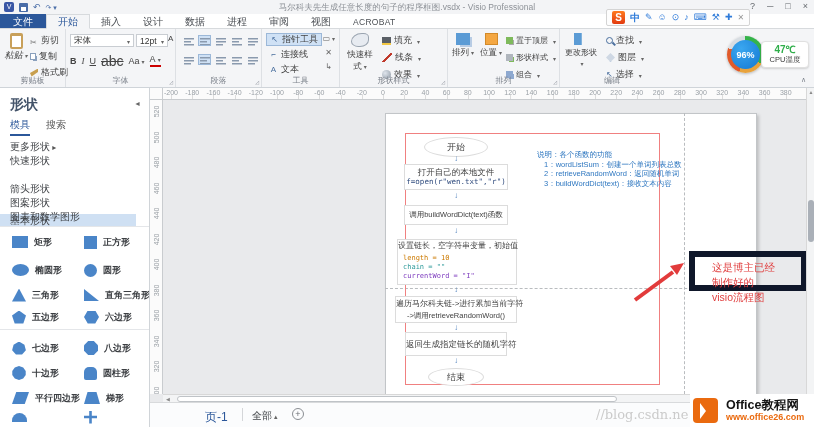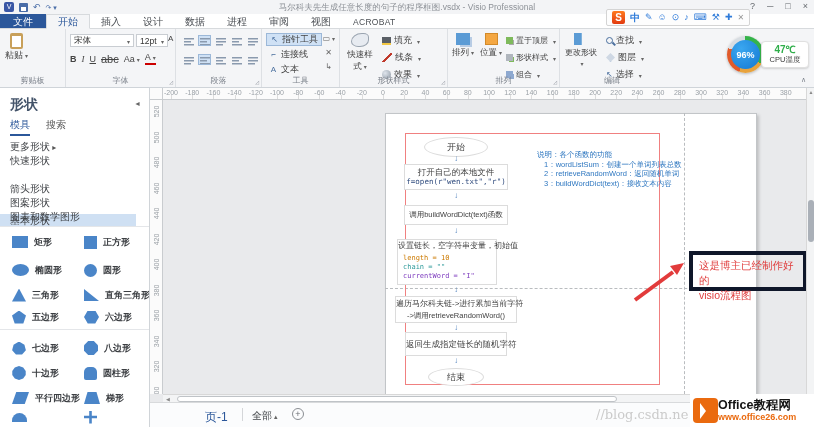--- a/index.html
+++ b/index.html
@@ -44,37 +44,37 @@
   .ribbon{position:absolute;left:0;top:29px;width:814px;height:59px;background:#f4f5f7;
     border-bottom:1px solid #cfd4d9;display:flex;font-size:9px;color:#444;}
   .grp{position:relative;height:100%;border-right:1px solid #dde0e4;flex:0 0 auto;}
   .grp-label{position:absolute;bottom:1px;left:0;width:100%;text-align:center;font-size:8px;color:#7d838c;}
   .dl::before{content:"◿";position:absolute;right:2px;bottom:2px;font-size:5px;color:#8a8f98;}
   .caret::after{content:"▾";font-size:6px;color:#666;margin-left:2px;}
   .smallrow{display:flex;align-items:center;gap:3px;height:13px;white-space:nowrap;}
 
   
   .g-clip{width:66px;}
-  .pastebtn{position:absolute;left:4px;top:4px;width:24px;height:40px;text-align:right;}
+  .pastebtn{position:absolute;left:4px;top:4px;width:24px;height:40px;text-align:center;font-style:italic;}
   .clipicon{width:13px;height:16px;margin:0 auto;background:#c8a05a;border-radius:2px;position:relative;}
   .clipicon::after{content:"";position:absolute;left:2px;top:3px;width:9px;height:11px;background:#fff;}
   .clipsmall{position:absolute;left:30px;top:5px;display:flex;flex-direction:column;gap:3px;}
   .mi{display:inline-block;width:8px;height:8px;}
   .mi.cut::after{content:"✂";font-size:8px;color:#777;}
   .mi.copy{border:1px solid #8aa0bd;background:#fff;box-shadow:2px 2px 0 -1px #8aa0bd;width:6px;height:7px;}
   .mi.brush{background:#c89f4e;clip-path:polygon(0 55%,100% 0,100% 45%,20% 100%);}
 
   
   .g-font{width:110px;}
   .combo{height:13px;border:1px solid #c9cdd2;background:#fff;display:flex;align-items:center;
     justify-content:space-between;padding:0 3px;font-size:8.5px;color:#333;}
   .fontrow1{position:absolute;left:4px;top:5px;display:flex;gap:2px;align-items:center;}
   .fontrow2{position:absolute;left:4px;top:24px;display:flex;gap:5px;align-items:center;font-size:9px;}
   .fx-b{font-weight:bold;} .fx-i{font-style:italic;font-family:"Liberation Serif",serif;}
-  .fx-u{text-decoration:underline;} .fx-s{text-decoration:line-through;font-size:11px;}
+  .fx-u{text-decoration:underline;} .fx-s{text-decoration:line-through;font-size:14px;}
   .fx-color{border-bottom:2px solid #c00;line-height:9px;}
   .aa{font-size:8px;color:#444;}
 
   
   .g-para{width:86px;}
   .pararow{position:absolute;left:6px;display:flex;gap:3px;}
   .pi{width:13px;height:11px;border:1px solid transparent;
     background:
       linear-gradient(#8a9aae,#8a9aae) 1px 2px / 10px 1.5px no-repeat,
       linear-gradient(#8a9aae,#8a9aae) 1px 5px / 7px 1.5px no-repeat,
@@ -193,34 +193,34 @@
   .guide-h{position:absolute;left:222px;top:188px;width:372px;border-top:1px dashed #b9bcbf;}
 
   .flownode{position:absolute;background:#fff;border:1px solid #dcdcdc;color:#3f3f3f;text-align:center;}
   .ellipse{border-radius:50%;display:flex;align-items:center;justify-content:center;font-size:9px;}
   .fa{position:absolute;width:8px;text-align:center;font-size:8px;color:#4a7ebb;line-height:8px;}
   .fa::after{content:"↓";}
   .fbx1{left:241px;top:64px;width:104px;height:26px;padding-top:2px;}
   .fbx1 .l1{font-size:8.5px;line-height:10px;}
   .fbx1 .l2{font-size:7.5px;font-family:"DejaVu Sans Mono",monospace;color:#2e4a7d;line-height:9px;white-space:nowrap;}
   .fbx2{left:241px;top:105px;width:104px;height:20px;font-size:7.5px;line-height:18px;white-space:nowrap;}
-  .fbx3{left:234px;top:139px;width:100px;height:46px;}
+  .fbx3{left:234px;top:139px;width:120px;height:46px;}
   .fbx3 .t{font-size:8px;line-height:12px;white-space:nowrap;}
   .fbx3 .code{position:absolute;left:5px;top:14px;text-align:left;font-family:"DejaVu Sans Mono",monospace;
     font-size:7px;line-height:9px;white-space:nowrap;}
   .c0{color:#cc7a00;} .c1{color:#2e9a9a;} .c2{color:#8040c0;}
   .fbx4{left:232px;top:196px;width:122px;height:27px;padding-top:1px;}
   .fbx4 .l1{font-size:8px;line-height:12px;white-space:nowrap;}
   .fbx4 .l2{font-size:7.5px;line-height:11px;font-family:"Liberation Sans",sans-serif;}
   .fbx5{left:242px;top:232px;width:102px;height:24px;font-size:8.5px;line-height:22px;white-space:nowrap;}
 
   .notes{position:absolute;left:374px;top:50px;width:160px;color:#2e77c0;font-size:7.5px;line-height:9.5px;}
   .notes .nline{padding-left:7px;}
-  .annotation{position:absolute;left:526px;top:151px;width:118px;height:40px;border:4px solid #0f172a;
-    color:#e03e3e;font-size:10.5px;line-height:15px;padding:3px 6px;background:transparent;}
+  .annotation{position:absolute;left:526px;top:151px;width:118px;height:40px;border:6px solid #0f172a;
+    color:#e03e3e;font-size:10.5px;line-height:15px;padding:3px 17px;background:transparent;}
   .redarrow{position:absolute;left:468px;top:158px;width:58px;height:46px;}
 
   .vscroll{position:absolute;right:0;top:0;width:8px;bottom:0;background:#f3f4f5;border-left:1px solid #d8d8d8;}
   .vthumb{position:absolute;left:1px;top:112px;width:6px;height:42px;background:#aab0b8;border-radius:3px;}
   .varrow{position:absolute;left:0;width:8px;height:8px;font-size:5px;color:#888;text-align:center;line-height:8px;}
   .hscroll{position:absolute;left:13px;right:8px;bottom:0;height:8px;background:#f3f4f5;border-top:1px solid #d8d8d8;}
   .hthumb{position:absolute;left:14px;top:1px;width:440px;height:6px;background:#fff;border:1px solid #bfc3c7;border-radius:3px;}
   .harrow{position:absolute;top:0;width:10px;height:8px;font-size:5px;color:#888;text-align:center;line-height:8px;}
 
   
@@ -229,21 +229,21 @@
   .st-div{position:absolute;left:92px;top:5px;height:13px;border-left:1px solid #d4d6d9;}
   .st-all{position:absolute;left:102px;top:6px;font-size:10px;color:#45484c;}
   .st-all::after{content:" ▴";font-size:7px;color:#666;}
   .st-add{position:absolute;left:142px;top:5px;width:12px;height:12px;border:1px solid #8a8e93;border-radius:50%;
     color:#6b6f74;font-size:9px;line-height:11px;text-align:center;}
   .st-add::after{content:"+";}
 
   
   .blogmark{position:absolute;left:596px;top:407px;font-family:"DejaVu Serif",serif;font-size:13px;color:#cbcbcb;z-index:45;}
   .brand{position:absolute;right:0;top:394px;width:124px;height:33px;background:#fff;z-index:50;
-    display:flex;align-items:center;gap:0;padding-left:3px;}
+    display:flex;align-items:center;gap:8px;padding-left:3px;}
   .brandicon{width:25px;height:25px;background:#ea6a0f;border-radius:4px;position:relative;flex:0 0 auto;}
   .brandicon::after{content:"";position:absolute;left:7px;top:5px;width:0;height:0;
     border-left:6px solid #fff;border-top:8px solid transparent;border-bottom:8px solid transparent;}
   .brandtext{line-height:12px;}
   .brandname{font-size:12.5px;font-weight:bold;color:#151515;white-space:nowrap;}
   .brandurl{font-size:9px;font-weight:bold;color:#ea6a0f;white-space:nowrap;}
 </style>
 </head>
 <body>
 
@@ -291,20 +291,34 @@
       </span>
     <span class="cls">✕</span>
   </div>
 
   <div class="ribbon">
 
     <div class="grp g-clip">
       <div class="pastebtn">
         <div class="clipicon"></div>
         <span style="font-size:9px;">粘贴</span><span class="caret"></span>
+      </div>
+      <div class="clipsmall">
+        <div class="smallrow">
+            <span class="mi cut"></span>
+            <span>剪切</span>
+          </div>
+        <div class="smallrow">
+            <span class="mi copy"></span>
+            <span>复制</span>
+          </div>
+        <div class="smallrow">
+            <span class="mi brush"></span>
+            <span>格式刷</span>
+          </div>
       </div>
       <div class="grp-label">剪贴板</div>
     </div>
 
     <div class="grp g-font dl">
       <div class="fontrow1">
         <div class="combo" style="width:64px;">
             <span>宋体</span>
             <span class="caret"></span>
           </div>

